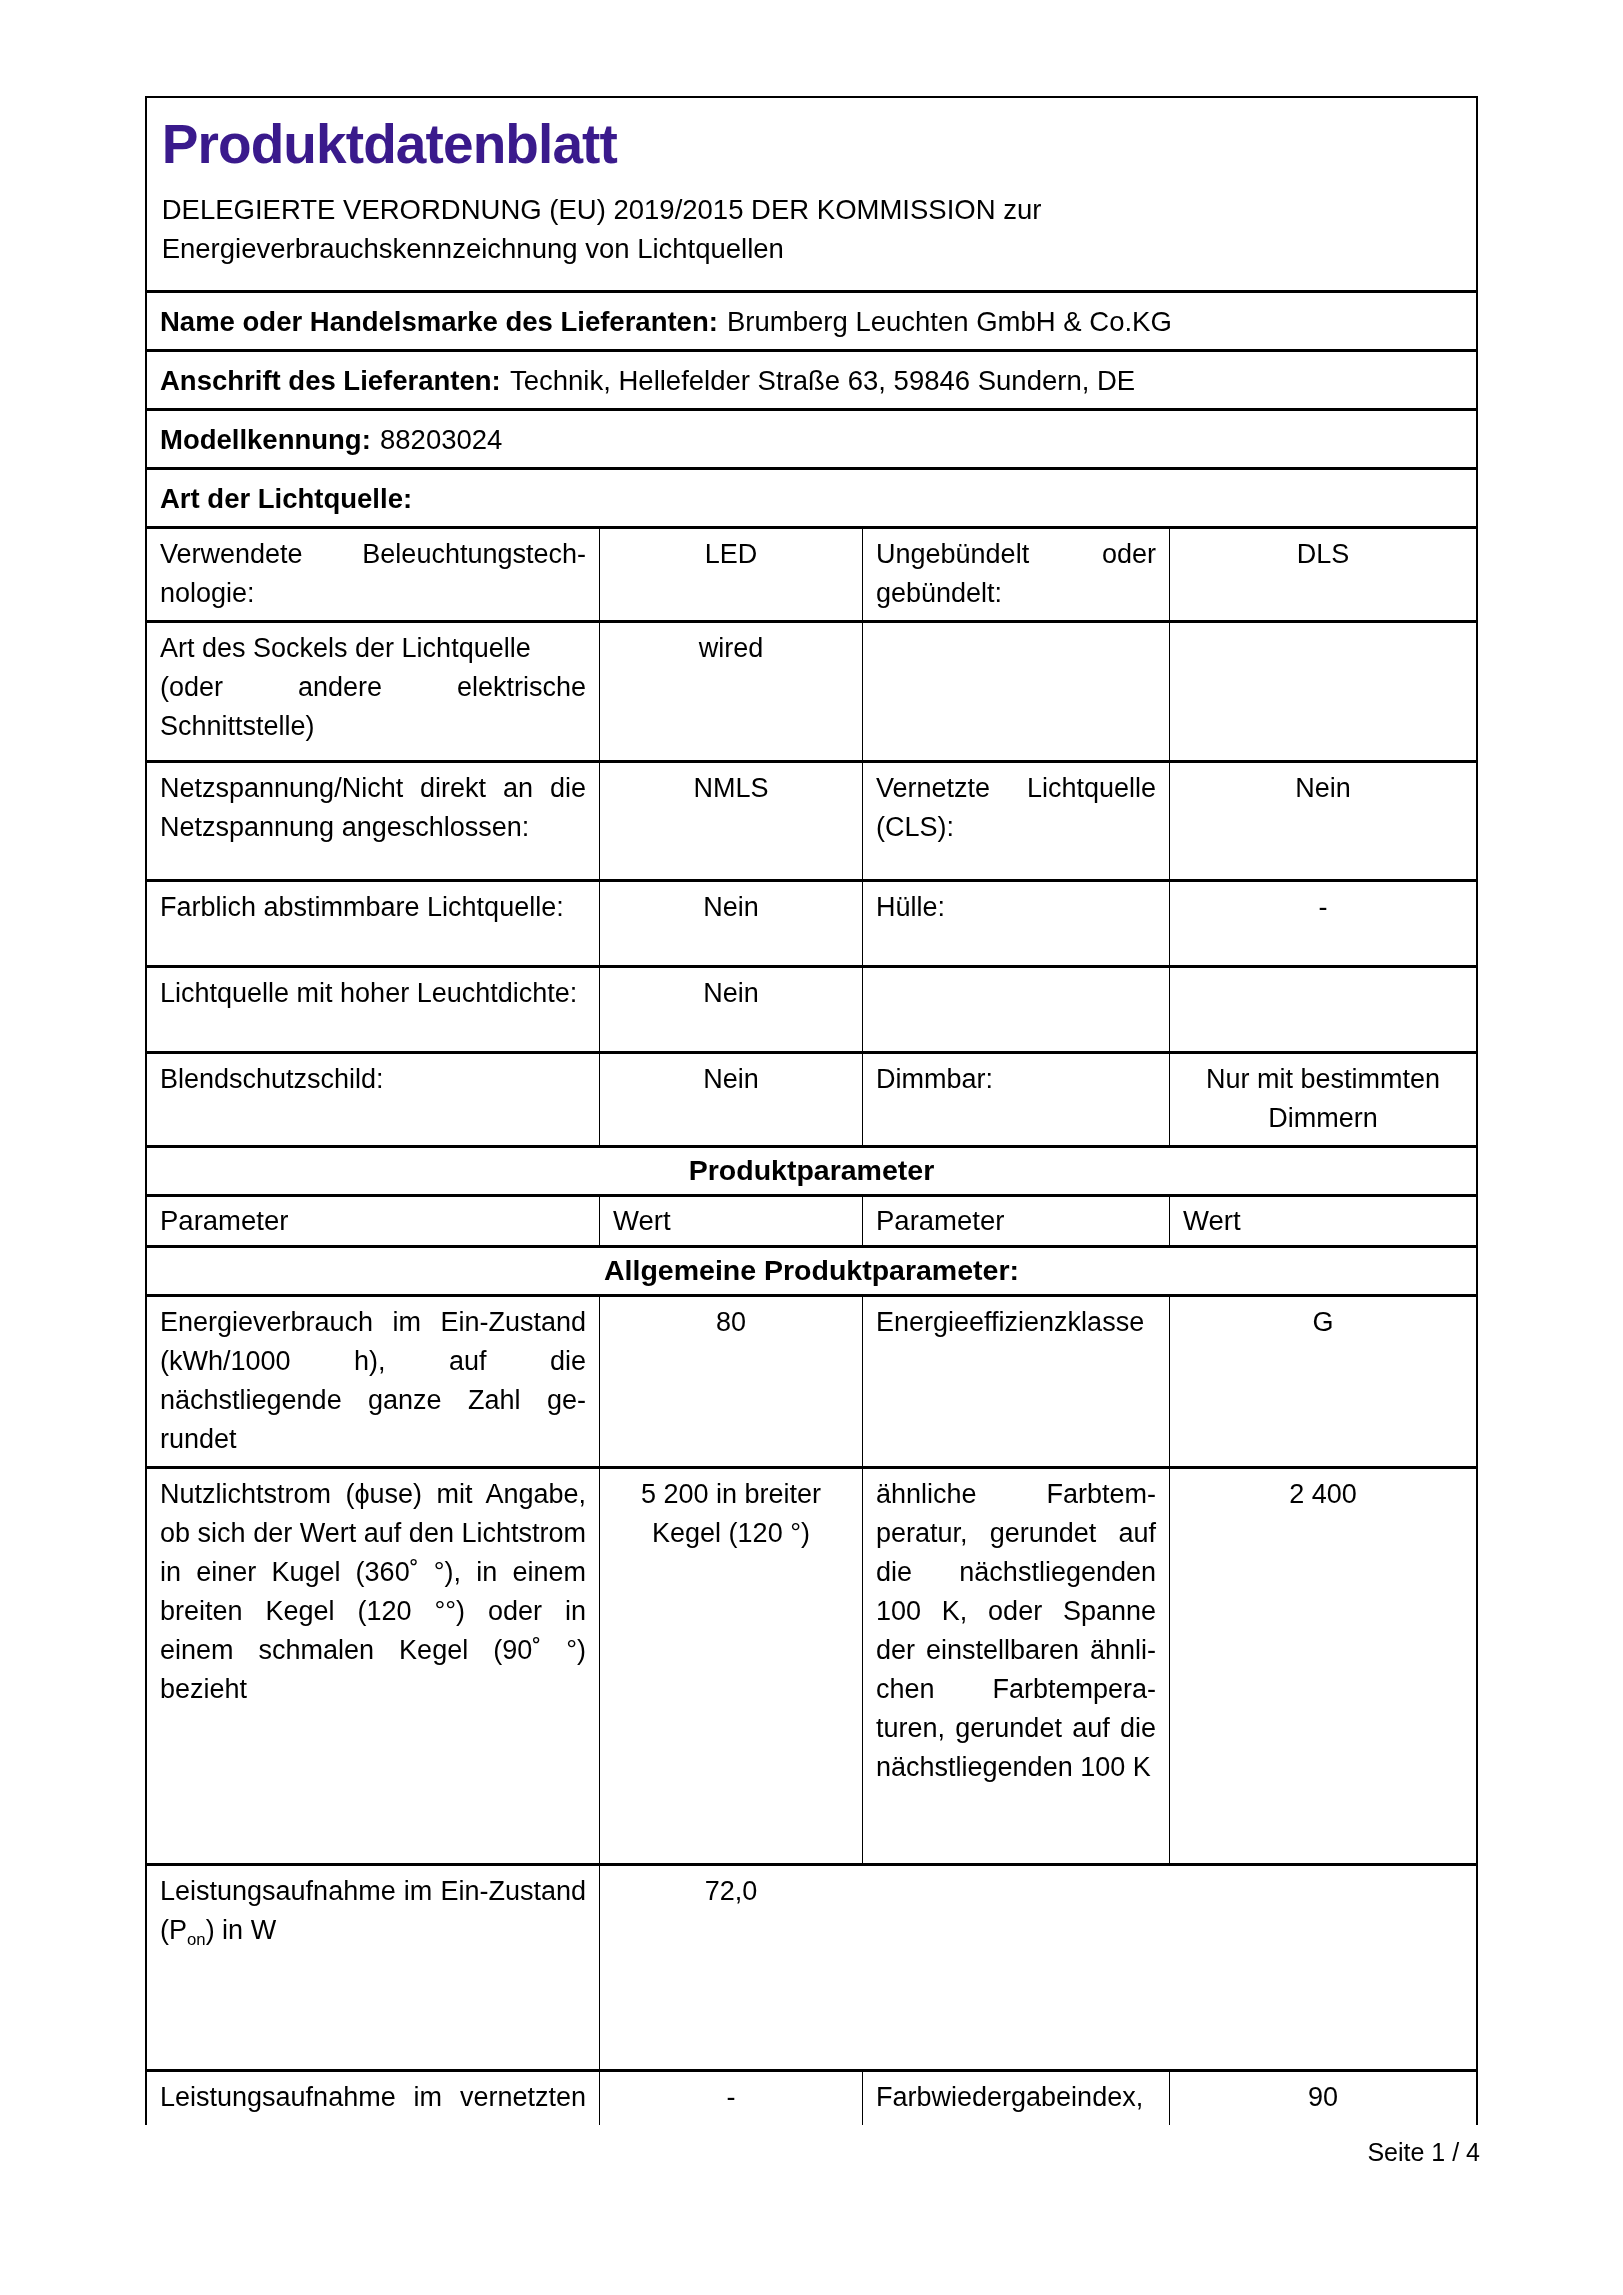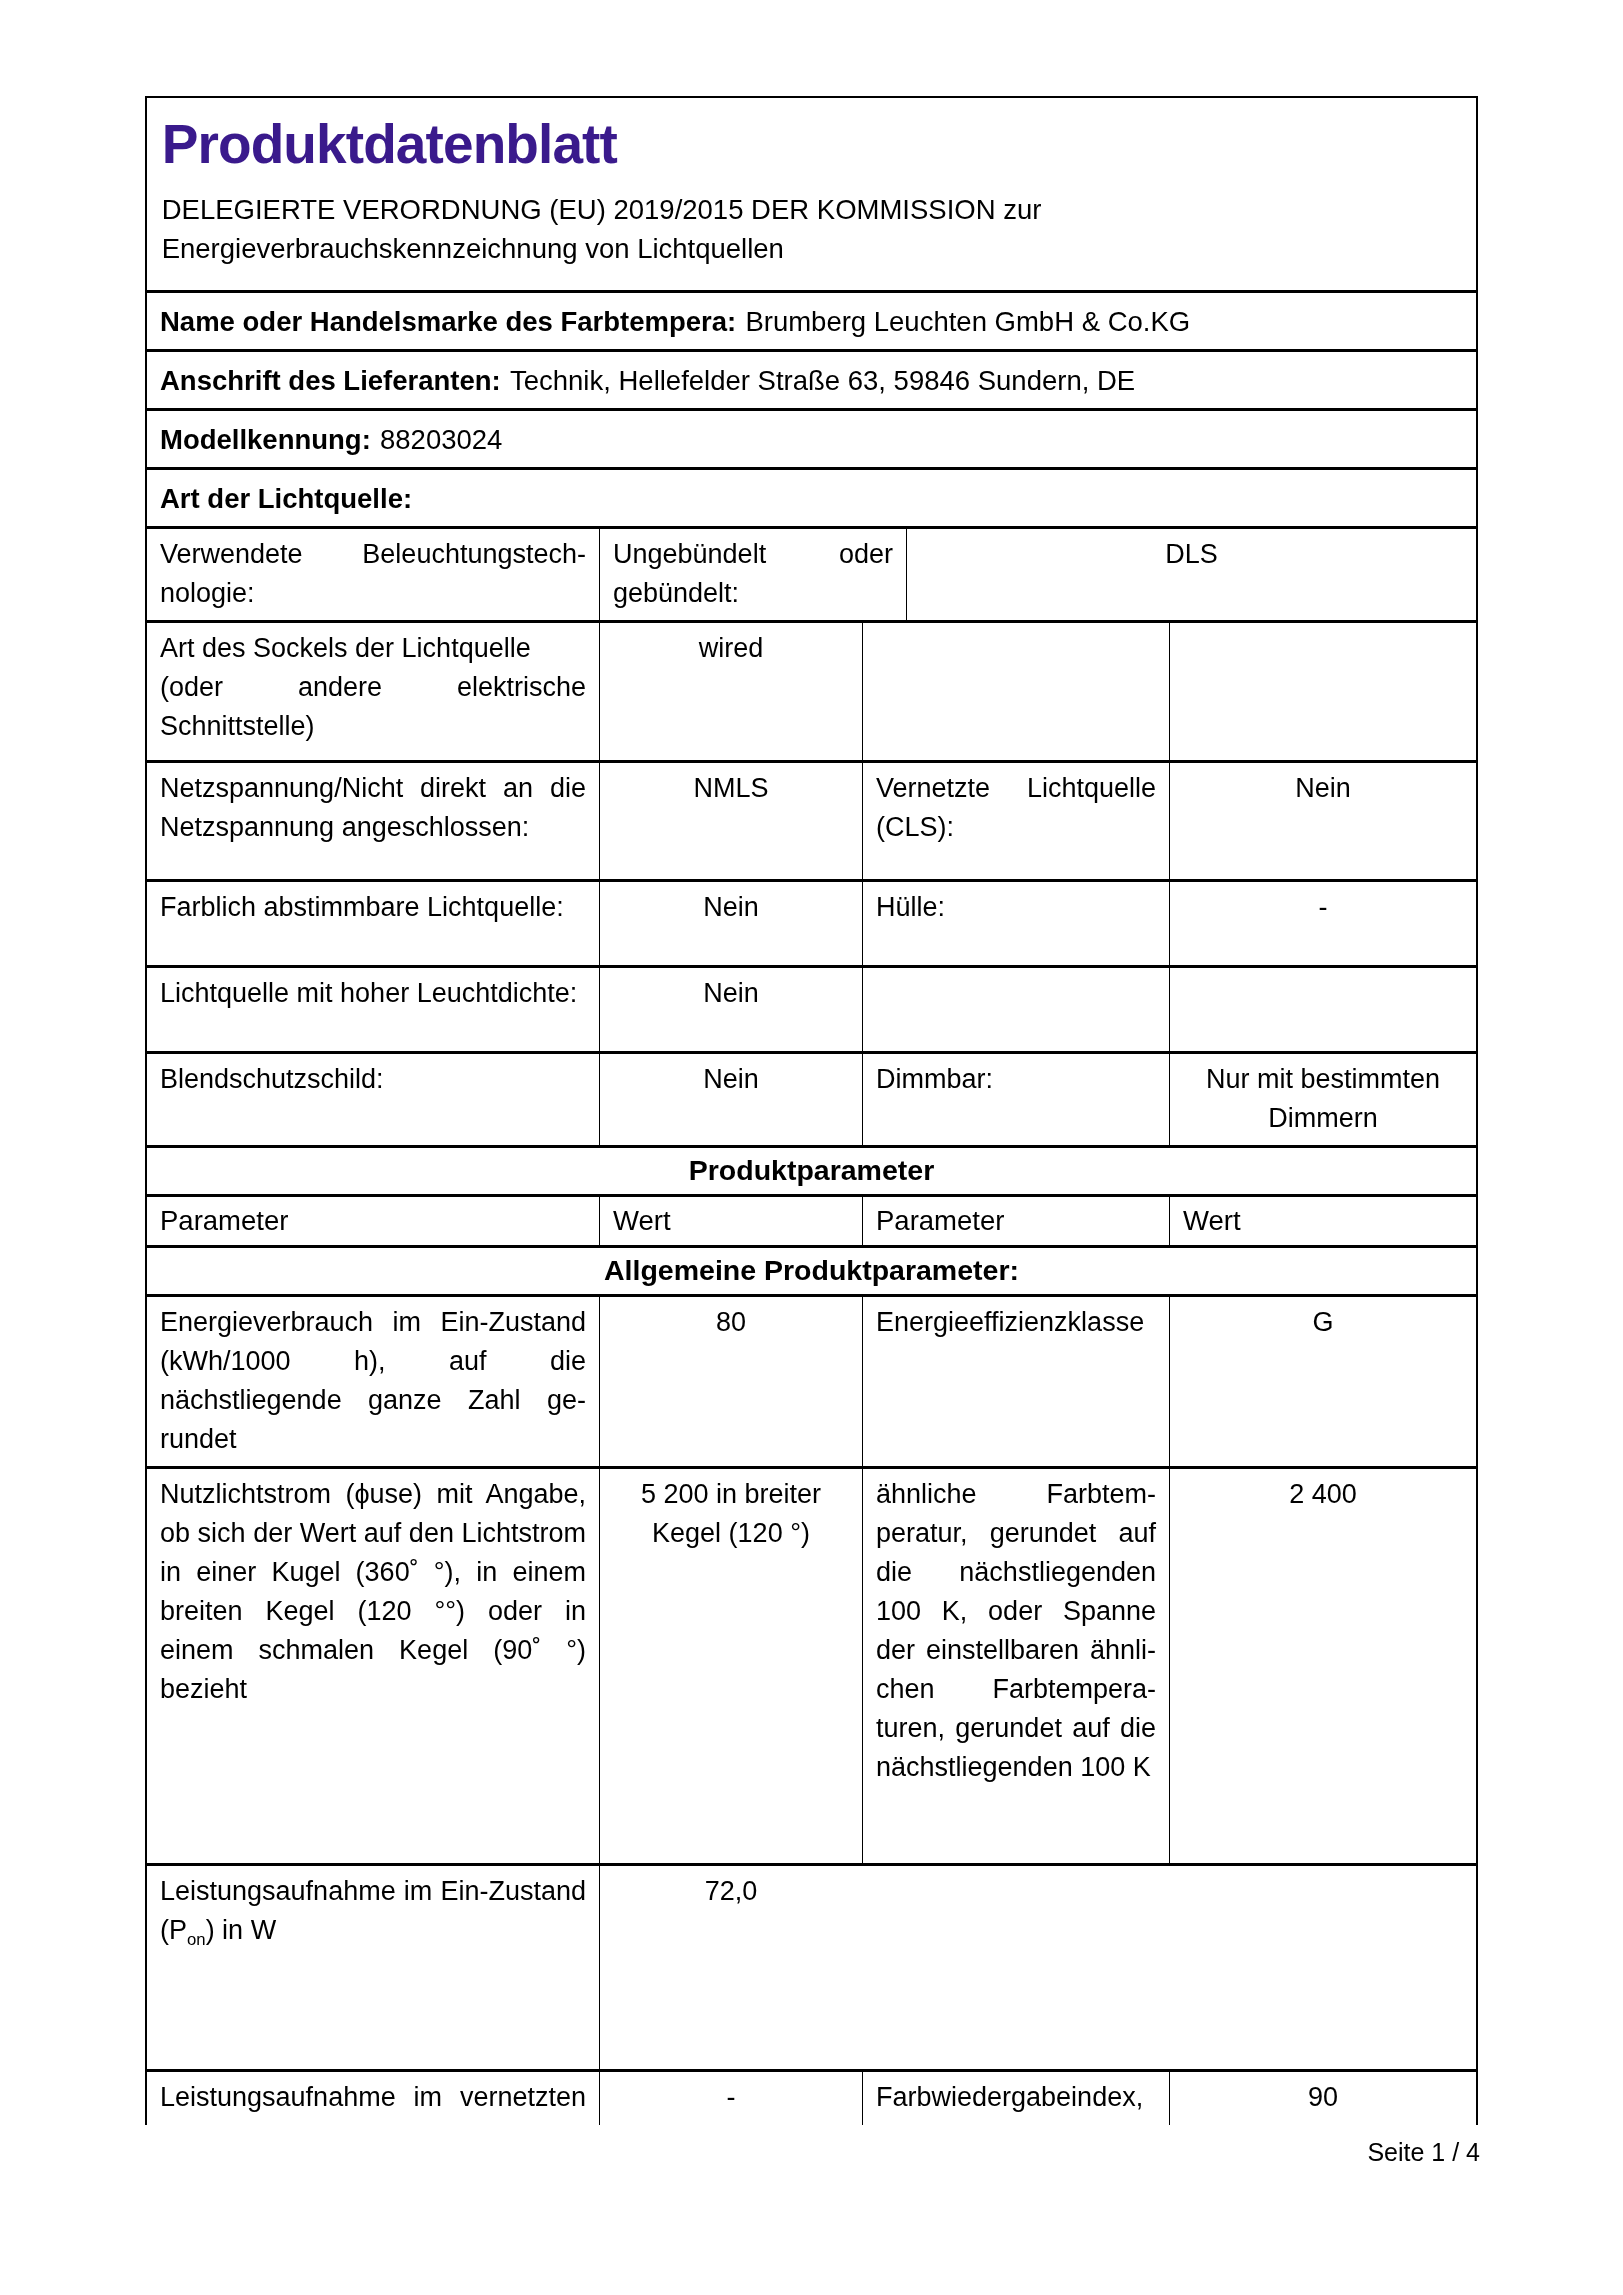--- a/index.html
+++ b/index.html
@@ -45,34 +45,35 @@
 
 <div class="page">
   <div class="doc">
 
     <div class="trow head">
       <div class="title" style="color: rgb(58, 26, 140);">Produktdatenblatt</div>
       <div class="subtitle">DELEGIERTE VERORDNUNG (EU) 2019/2015 DER KOMMISSION zur Energieverbrauchskennzeichnung von Lichtquellen</div>
     </div>
 
     <div class="trow info">
-      <span class="lbl">Name oder Handelsmarke des Farbtempera:</span><span class="val">Brumberg Leuchten GmbH &amp; Co.KG</span>
+      <span class="lbl">Name oder Handelsmarke des Lieferanten:</span><span class="val">Brumberg Leuchten GmbH &amp; Co.KG</span>
     </div>
     <div class="trow info">
       <span class="lbl">Anschrift des Lieferanten:</span><span class="val">Technik, Hellefelder Straße 63, 59846 Sundern, DE</span>
     </div>
     <div class="trow info">
       <span class="lbl">Modellkennung:</span><span class="val">88203024</span>
     </div>
     <div class="trow info">
       <span class="lbl">Art der Lichtquelle:</span><span class="val"></span>
     </div>
 
     <div class="trow grid4 rA">
       <div class="cell c1 lab">Verwendete Beleuchtungstech­nologie:</div>
+      <div class="cell c2 valc">LED</div>
       <div class="cell c3 lab">Ungebündelt oder gebündelt:</div>
       <div class="cell c4 valc">DLS</div>
     </div>
     <div class="trow grid4 rB">
       <div class="cell c1 lab">Art des Sockels der Lichtquelle
 (oder andere elektrische Schnittstelle)</div>
       <div class="cell c2 valc">wired</div>
       <div class="cell c3 lab"></div>
       <div class="cell c4 valc"></div>
     </div>

